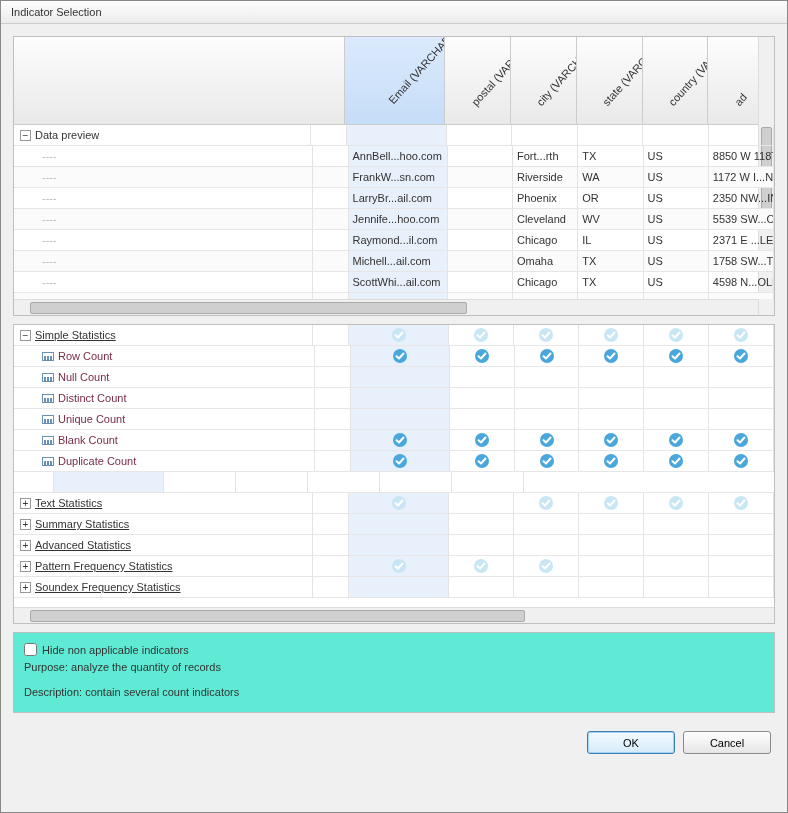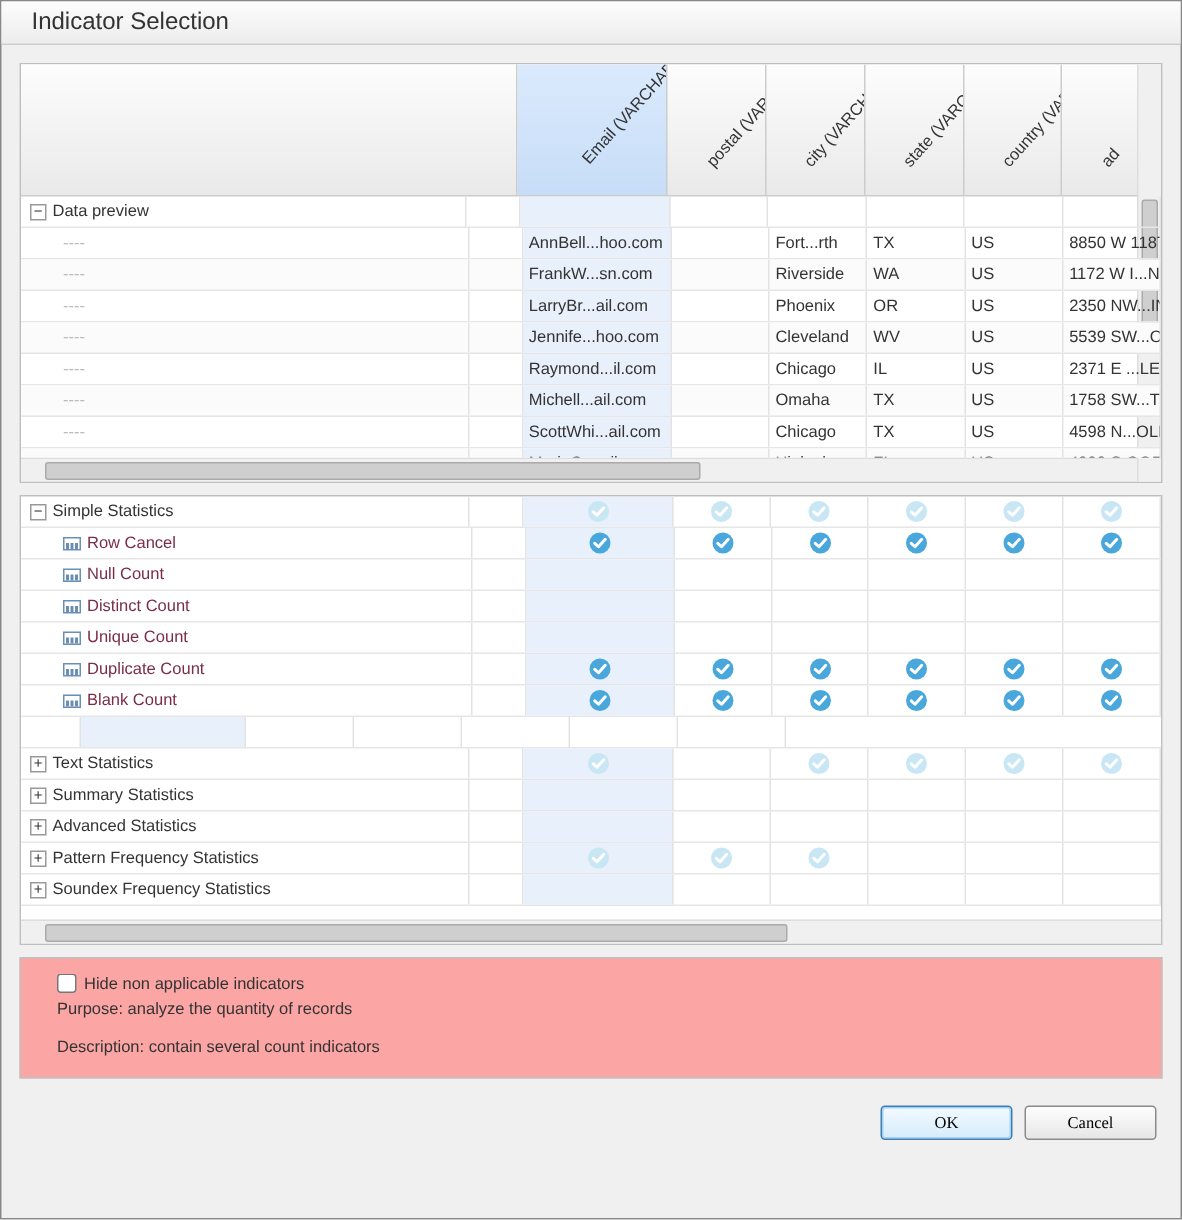--- a/index.html
+++ b/index.html
@@ -1,18 +1,18 @@
 <!DOCTYPE html>
 <html><head>
 <meta charset="utf-8">
 <style>
 * { box-sizing: border-box; margin: 0; padding: 0; }
 body { font-family: Tahoma, "Segoe UI", sans-serif; font-size: 11px; color: #333; background: #d4d4d4; width: 788px; height: 813px; overflow: hidden; }
 .dialog { background: #f0f0f0; border: 1px solid #888; width: 788px; height: 813px; display: flex; flex-direction: column; }
-.titlebar { background: linear-gradient(#fdfdfd,#ececec); border-bottom: 1px solid #ccc; padding: 5px 20px; font-size: 16px; }
+.titlebar { background: linear-gradient(#fdfdfd,#ececec); border-bottom: 1px solid #ccc; padding: 5px 10px; font-size: 11px; }
 .content { padding: 12px; flex: 1; display: flex; flex-direction: column; gap: 8px; overflow: hidden; }
 .panel { background: #fff; border: 1px solid #bfbfbf; position: relative; }
 .top-panel { height: 280px; display: flex; flex-direction: column; }
 .mid-panel { height: 300px; display: flex; flex-direction: column; }
 .col-headers { height: 88px; border-bottom: 1px solid #ccc; display: flex; background: linear-gradient(#fdfdfd,#e9e9e9); }
 .col-headers .spacer { width: 331px; border-right: 1px solid #ccc; background: linear-gradient(#fdfdfd,#e9e9e9); }
 .col-headers .cols { display: flex; position: relative; flex: 1; overflow: hidden; }
 .colhead { width: 72px; border-right: 1px solid #ccc; position: relative; overflow: hidden; }
 .colhead.highlight { background: linear-gradient(#dbeafd,#c6ddf7); width: 110px; }
 .colhead .label { position: absolute; bottom: 16px; left: 50%; white-space: nowrap; transform: rotate(-48deg); transform-origin: left bottom; font-size: 11px; color: #333; }
@@ -27,31 +27,31 @@
 .row { display: flex; height: 21px; border-bottom: 1px solid #e6e6e6; align-items: center; }
 .row.alt { background: #fbfbfb; }
 .cell-label { width: 331px; padding-left: 6px; border-right: 1px solid #e3e3e3; display: flex; align-items: center; white-space: nowrap; overflow: hidden; height: 100%; }
 .cell { border-right: 1px solid #e3e3e3; width: 72px; padding: 0 4px; white-space: nowrap; overflow: hidden; text-overflow: ellipsis; height: 100%; display: flex; align-items: center; }
 .cell.wide { width: 110px; }
 .cell.highlight { background: #e8f0fb; }
 .cell.datacol { font-size: 11px; color: #333; }
 .tree-toggle { display: inline-block; width: 11px; height: 11px; border: 1px solid #999; background: #fff; text-align: center; line-height: 9px; font-size: 10px; margin-right: 4px; cursor: pointer; }
 .tree-indent1 { padding-left: 28px !important; }
 .stat-label { color: #7a2d46; }
-.stat-label.group { color: #333; }
+.stat-label.group { color: #333; text-decoration: underline; }
 .mini-icon { display: inline-block; width: 12px; height: 9px; background: #fff; border: 1px solid #6a8fb5; margin-right: 4px; position: relative; }
 .mini-icon::before { content: ""; position: absolute; left: 1px; top: 3px; width: 2px; height: 4px; background: #6a8fb5; box-shadow: 3px 0 0 #6a8fb5, 6px 0 0 #6a8fb5; }
 .check { width: 16px; height: 16px; margin: auto; }
 .check svg { width: 16px; height: 16px; display: block; }
 .cell.center { justify-content: center; padding: 0; }
-.info-panel { background: #fca5a5; border: 1px solid #bfbfbf; padding: 10px 24px 14px; }
+.info-panel { background: #5eead4; border: 1px solid #bfbfbf; padding: 10px 10px 14px; }
 .info-panel label { display: flex; align-items: center; gap: 5px; margin-bottom: 5px; }
 .info-panel input[type=checkbox] { width: 13px; height: 13px; }
 .buttons { display: flex; justify-content: flex-end; gap: 8px; padding: 10px 4px 4px; }
-.btn { min-width: 88px; height: 23px; border: 1px solid #8a8a8a; background: linear-gradient(#fefefe,#e6e6e6); border-radius: 3px; font-size: 11px; cursor: pointer; font-family: Liberation Serif, serif; }
+.btn { min-width: 88px; height: 23px; border: 1px solid #8a8a8a; background: linear-gradient(#fefefe,#e6e6e6); border-radius: 3px; font-size: 11px; cursor: pointer; }
 .btn.primary { border: 1px solid #3c7fb1; box-shadow: 0 0 0 1px #a3d1f5 inset; background: linear-gradient(#f3faff,#d5ecfb); }
 .divider-col { width: 40px; border-right: 1px solid #e3e3e3; height: 100%; }
 </style>
 </head>
 <body>
 
 <div class="dialog">
   <div class="titlebar">
     <span>Indicator Selection</span>
   </div>
@@ -236,21 +236,21 @@
                 <span class="check">
                   <svg>
                     <use href="#check-dim"></use>
                   </svg>
                 </span>
               </div>
   </div>
             <div class="row">
     <div class="cell-label tree-indent1">
       <span class="mini-icon"></span>
-      <span class="stat-label">Row Cancel</span>
+      <span class="stat-label">Row Count</span>
     </div>
               <div class="divider-col"></div>
     <div class="cell center wide highlight">
                 <span class="check">
                   <svg>
                     <use href="#check-on"></use>
                   </svg>
                 </span>
               </div>
               <div class="cell center">
@@ -324,21 +324,21 @@
     <div class="cell center wide highlight"></div>
               <div class="cell center"></div>
               <div class="cell center"></div>
               <div class="cell center"></div>
               <div class="cell center"></div>
               <div class="cell center"></div>
   </div>
             <div class="row">
     <div class="cell-label tree-indent1">
       <span class="mini-icon"></span>
-      <span class="stat-label">Duplicate Count</span>
+      <span class="stat-label">Blank Count</span>
     </div>
               <div class="divider-col"></div>
     <div class="cell center wide highlight">
                 <span class="check">
                   <svg>
                     <use href="#check-on"></use>
                   </svg>
                 </span>
               </div>
               <div class="cell center">
@@ -373,21 +373,21 @@
                 <span class="check">
                   <svg>
                     <use href="#check-on"></use>
                   </svg>
                 </span>
               </div>
   </div>
             <div class="row">
     <div class="cell-label tree-indent1">
       <span class="mini-icon"></span>
-      <span class="stat-label">Blank Count</span>
+      <span class="stat-label">Duplicate Count</span>
     </div>
               <div class="divider-col"></div>
     <div class="cell center wide highlight">
                 <span class="check">
                   <svg>
                     <use href="#check-on"></use>
                   </svg>
                 </span>
               </div>
               <div class="cell center">

